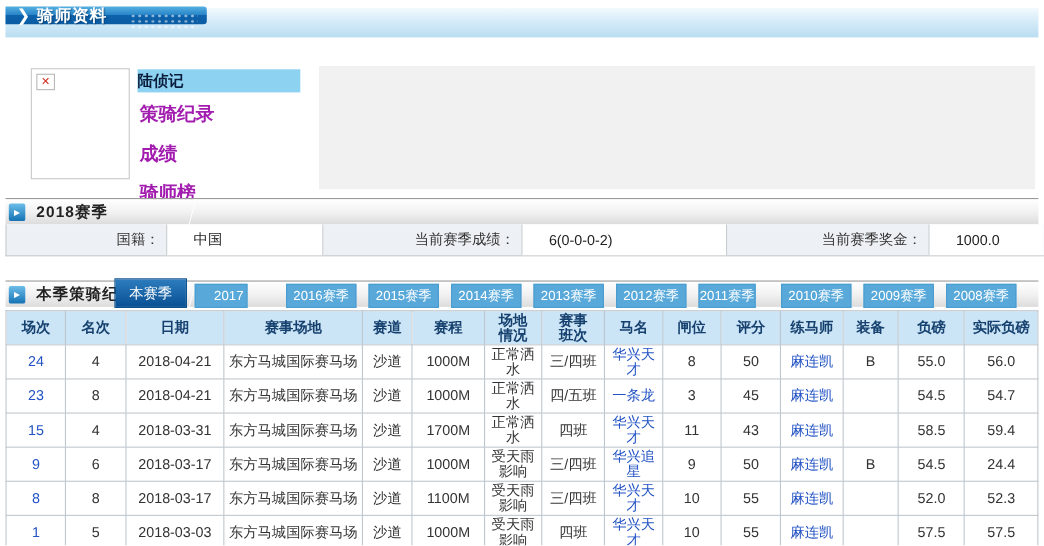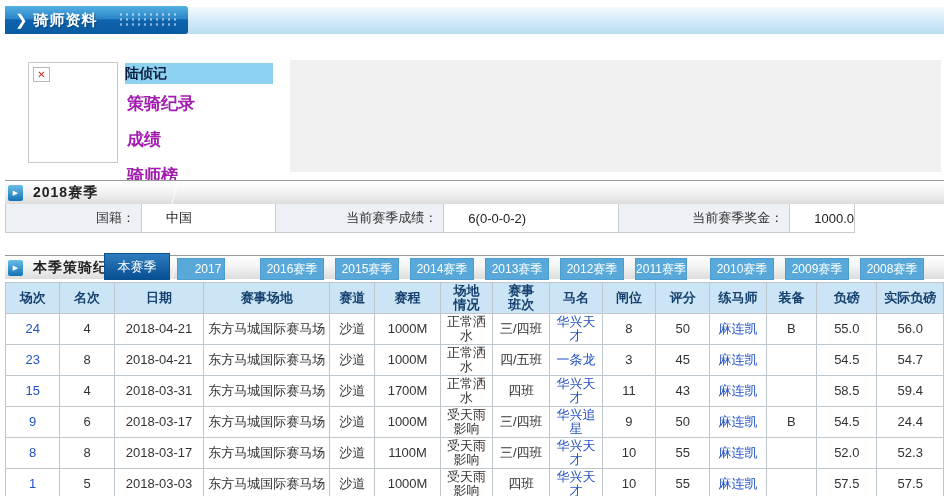--- a/index.html
+++ b/index.html
@@ -4,21 +4,21 @@
 <style>
   * { margin:0; padding:0; box-sizing:border-box; }
   html,body { background:#fff; }
   body { font-family:"Liberation Sans","DejaVu Sans",sans-serif; }
   #stage { position:relative; width:949px; height:496px; background:#fff; overflow:hidden; }
 
   
   .banner-band { position:absolute; left:5px; top:6px; width:939px; height:28px;
     background:linear-gradient(to bottom,#f3fafe 0%,#d6ecf9 45%,#b9ddf1 100%);
     border-top:1px solid #fff; }
-  .banner-block { position:absolute; left:5px; top:6px; width:183px; height:28px;
+  .banner-block { position:absolute; left:5px; top:6px; width:183px; height:16px;
     background:linear-gradient(to bottom,#55b0e2 0%,#2a86c8 45%,#0d63ac 50%,#0a5ba2 100%);
     border-radius:0 3px 3px 0; display:flex; align-items:center; }
   .banner-chevron { color:#fff; font-weight:bold; font-size:15px; margin:0 6px 0 10px; }
   .banner-chevron::before { content:"❯"; }
   .banner-title { color:#fff; font-weight:bold; font-size:15px; letter-spacing:1px;
     text-shadow:1px 1px 1px rgba(0,40,80,.5); }
   .banner-dots { position:absolute; right:8px; top:6px; width:62px; height:16px;
     background-image:radial-gradient(circle,rgba(255,255,255,.55) 1px,transparent 1.4px);
     background-size:6px 5px; }
 
@@ -43,21 +43,21 @@
     display:flex; align-items:center; }
   .sec-header::after { content:""; position:absolute; left:150px; top:0; width:40px; height:100%;
     background:linear-gradient(105deg,transparent 48%,rgba(255,255,255,.9) 50%,transparent 52%); }
   .sec-arrow { width:15px; height:16px; margin:0 10px 0 3px;
     background:linear-gradient(to bottom,#6cbde8,#1472b4); border-radius:2px;
     display:flex; align-items:center; justify-content:center; }
   .sec-arrow::before { content:"▶"; color:#fff; font-size:7px; }
   .sec-title { font-size:14px; font-weight:bold; color:#222; letter-spacing:1px; }
 
   
-  .info-row { position:absolute; left:5px; top:204px; width:850px; height:29px; display:flex;
+  .info-row { position:absolute; left:5px; top:204px; width:945px; height:29px; display:flex;
     background:#edf1f5; border:1px solid #c8ccd0; border-top:none; }
   .info-label { display:flex; align-items:center; justify-content:flex-end;
     font-size:13px; color:#333; padding-right:6px; }
   .info-value { background:#fff; border-left:1px solid #c8ccd0; border-right:1px solid #c8ccd0;
     display:flex; align-items:center; font-size:13px; color:#222; padding-left:24px; }
   .w-l1{width:145px;} .w-v1{width:143px;} .w-l2{width:180px;} .w-v2{width:187px;}
   .w-l3{width:183px;} .w-v3{flex:1; border-right:none;}
 
   
   .records-header { top:255px; }

